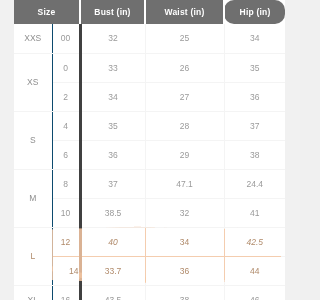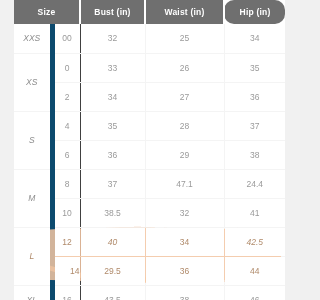--- a/index.html
+++ b/index.html
@@ -78,26 +78,25 @@
     border-bottom: 1px solid #f4f4f4;
     border-right: 1px solid #f4f4f4;
     box-sizing: border-box;
     position: relative;
   }
   tbody td:last-child { border-right: none; }
   tbody tr:last-child td { border-bottom: none; }
 
   td.size-letter {
     color: #8e8e8e;
-    border-right: 5px solid #0c4a6e;
-    font-style: italic;
+    border-right: 1px solid #0c4a6e;
   }
   td.size-num {
     color: #9a9a9a;
-    border-right: 1px solid #404040;
+    border-right: 3px solid #404040;
   }
 
   
   col.c-letter { width: 38px; }
   col.c-num    { width: 28px; }
   col.c-bust   { width: 65px; }
   col.c-waist  { width: 79px; }
   col.c-hip    { width: 61px; }
 
   
@@ -184,21 +183,21 @@
           </tr>
           <tr>
             <td class="size-letter" rowspan="2" style="color: rgb(176, 138, 106); position: relative; z-index: 2;">L</td>
             <td class="size-num" style="color: rgb(176, 138, 106); position: relative; z-index: 2;">12</td>
             <td class="measure-cell" style="color: rgb(176, 138, 106); position: relative; z-index: 2; font-style: italic;">40</td>
             <td class="measure-cell" style="color: rgb(176, 138, 106); position: relative; z-index: 2;">34</td>
             <td class="measure-cell" style="color: rgb(176, 138, 106); position: relative; z-index: 2; font-style: italic;">42.5</td>
           </tr>
           <tr>
             <td class="size-num" style="color: rgb(176, 138, 106); position: relative; z-index: 2; text-align: right;">14</td>
-            <td class="measure-cell" style="color: rgb(176, 138, 106); position: relative; z-index: 2;">29.5</td>
+            <td class="measure-cell" style="color: rgb(176, 138, 106); position: relative; z-index: 2;">33.7</td>
             <td class="measure-cell" style="color: rgb(176, 138, 106); position: relative; z-index: 2;">36</td>
             <td class="measure-cell" style="color: rgb(176, 138, 106); position: relative; z-index: 2; margin-top: 48px;">44</td>
           </tr>
           <tr>
             <td class="size-letter" rowspan="1">XL</td>
             <td class="size-num">16</td>
             <td class="measure-cell">43.5</td>
             <td class="measure-cell">38</td>
             <td class="measure-cell">46</td>
           </tr>

